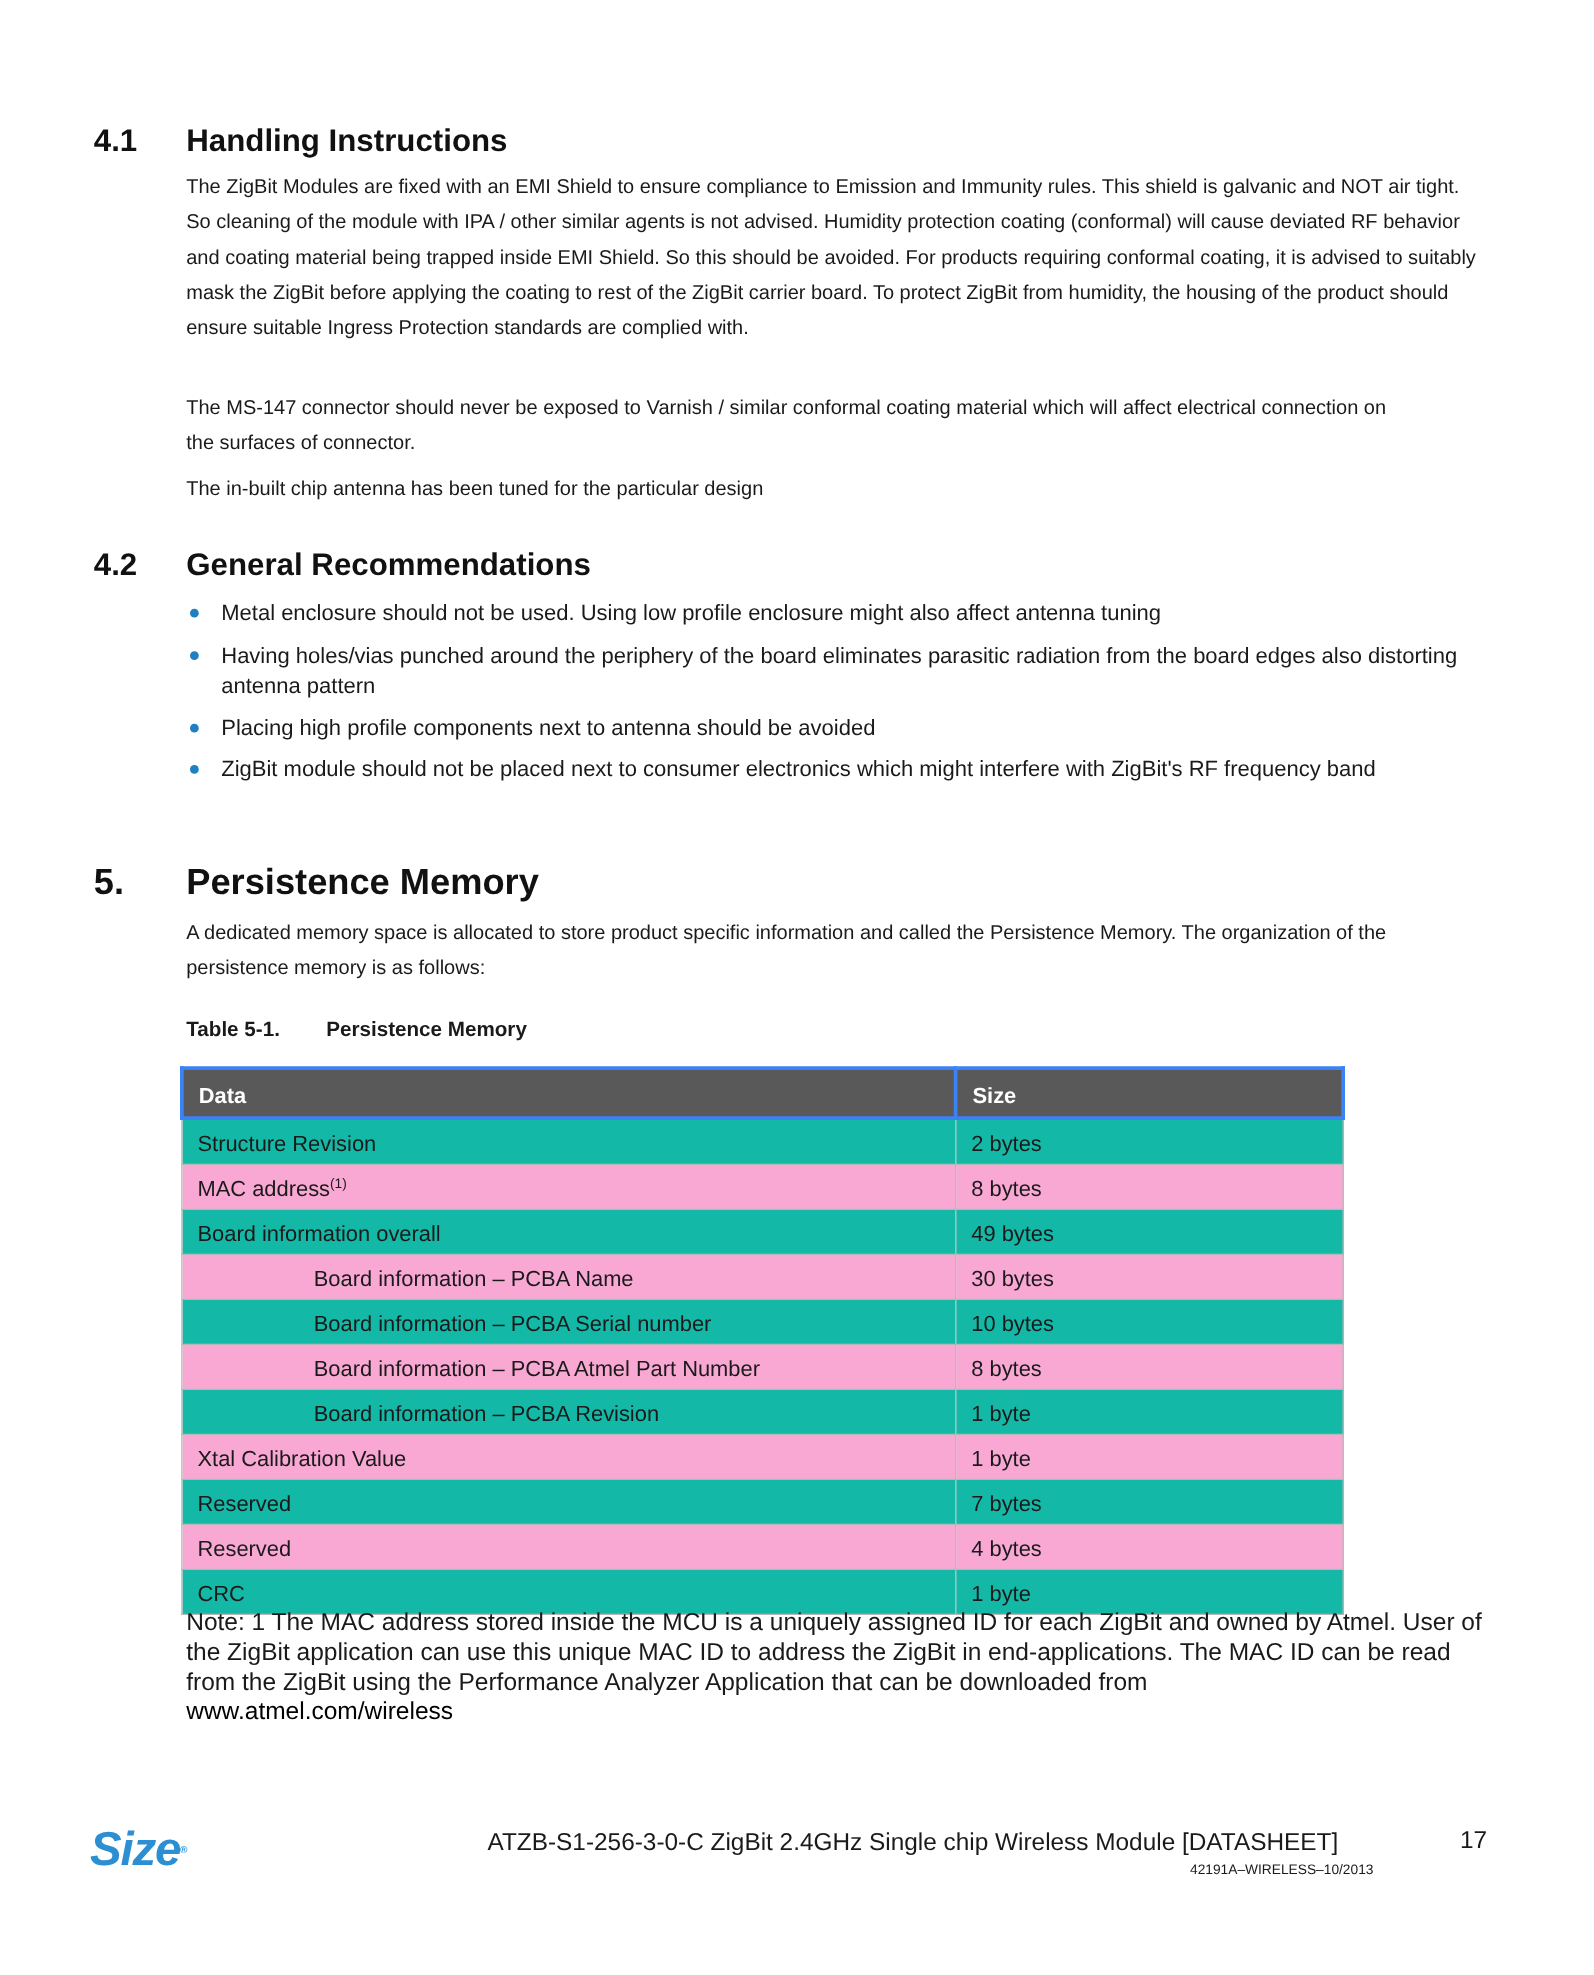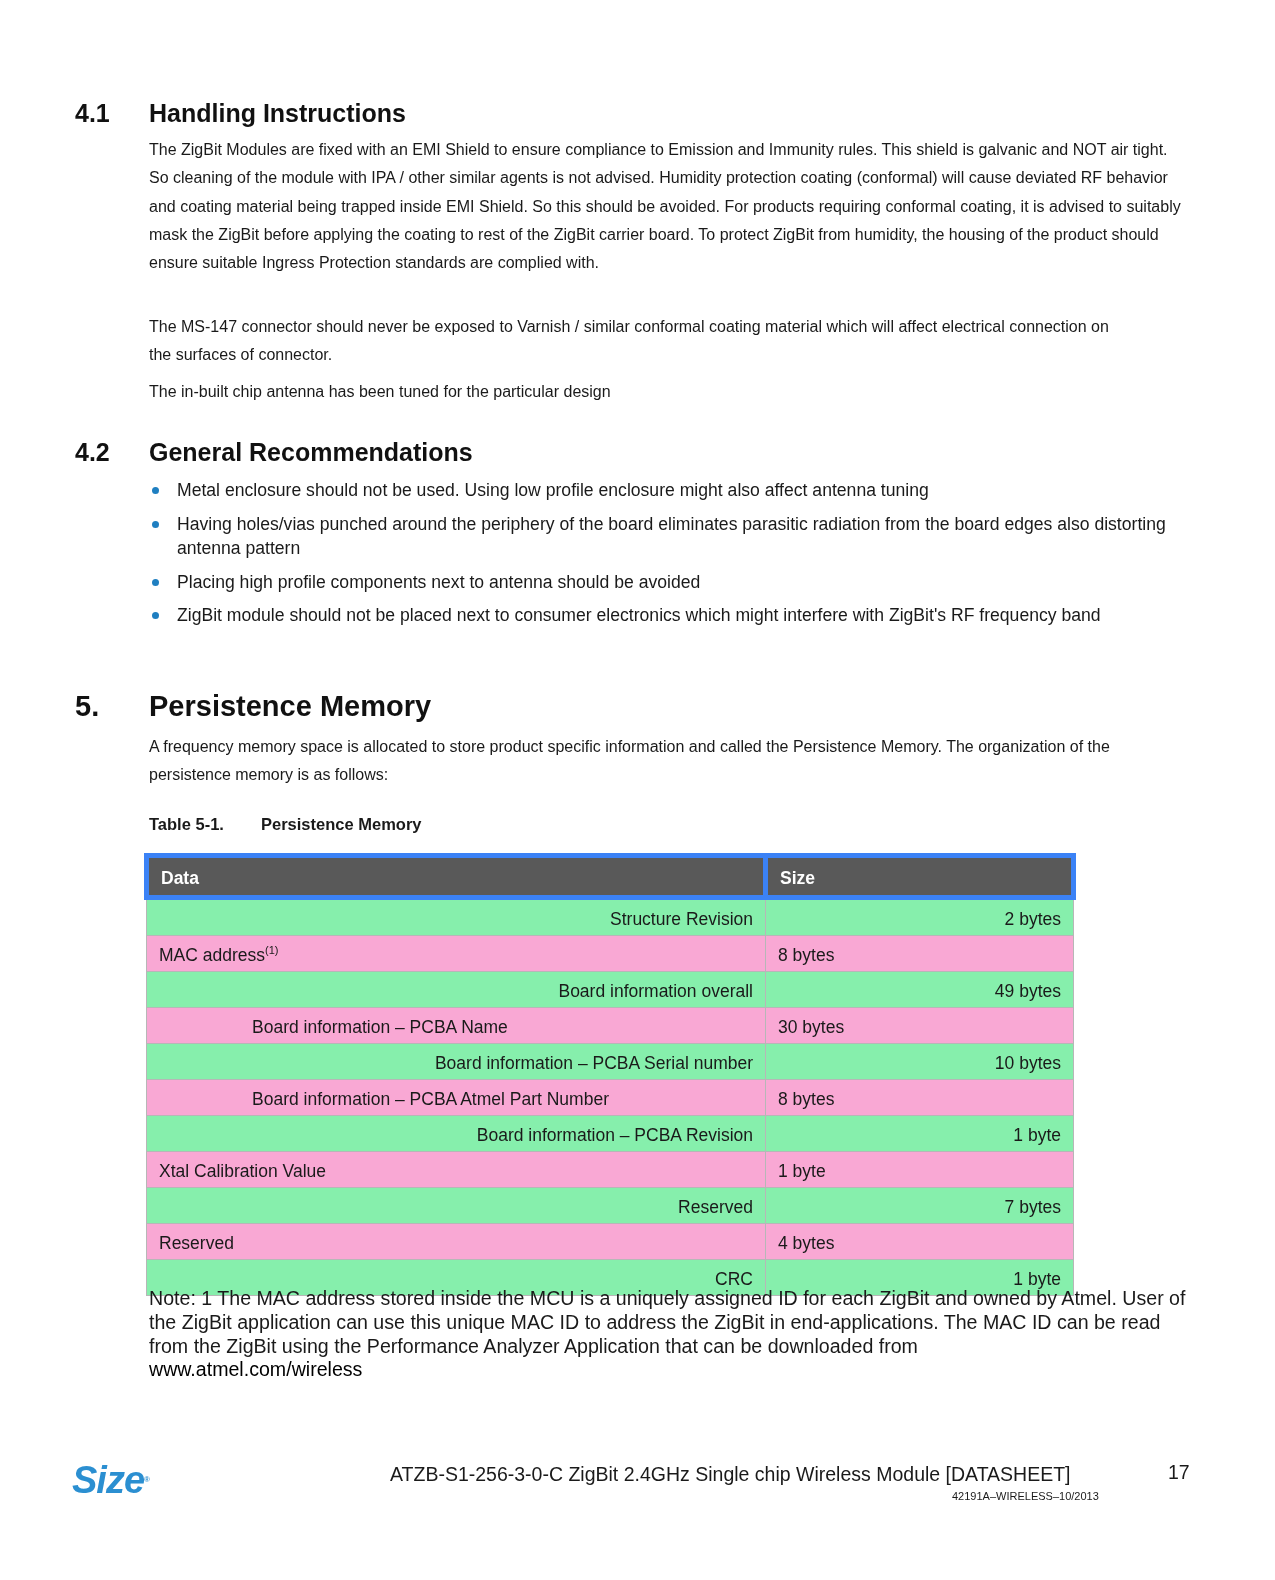--- a/index.html
+++ b/index.html
@@ -30,26 +30,26 @@
     .caption {
       position: absolute; left: 149px; top: 815px; font-size: 16.5px; font-weight: bold; white-space: nowrap;
     }
     .caption .capnum { display: inline-block; width: 112px; }
     table.pm {
       position: absolute; left: 144px; top: 853px; width: 932px;
       border-collapse: collapse; font-size: 17.5px;
     }
     table.pm th {
       background: #595959; color: #ffffff; text-align: left; font-weight: bold;
-      height: 33px; padding: 4px 12px 0 12px; border: 5px solid #3b82f6; font-size: 17.5px;
+      height: 33px; padding: 4px 12px 0 12px; border: 3px solid #3b82f6; font-size: 17.5px;
     }
     table.pm td {
       height: 32px; padding: 3px 12px 0 12px; border: 1px solid #b7b7b7; vertical-align: middle;
     }
-    table.pm tr.light td { background: #86efac; text-align: right; }
+    table.pm tr.light td { background: #14b8a6; }
     table.pm tr.dark td { background: #f9a8d4; }
     table.pm td.c1 { width: 501px; }
     table.pm td.indent { padding-left: 105px; }
     sup { font-size: 11px; }
     .note {
       position: absolute; left: 149px; top: 1287px; width: 1050px;
       font-size: 19.6px; line-height: 23.8px; margin: 0;
     }
     .link { color: #000000; }
     .logo {
@@ -84,21 +84,21 @@
     <li style="margin-bottom:9px;"><span class="dot"></span><span>Metal enclosure should not be used. Using low profile enclosure might also affect antenna tuning</span></li>
     <li style="margin-bottom:9px; width:990px;"><span class="dot"></span><span>Having holes/vias punched around the periphery of the board eliminates parasitic radiation from the board edges also distorting antenna pattern</span></li>
     <li style="margin-bottom:9px;"><span class="dot"></span><span>Placing high profile components next to antenna should be avoided</span></li>
     <li style="width:1000px;"><span class="dot"></span><span>ZigBit module should not be placed next to consumer electronics which might interfere with ZigBit's RF frequency band</span></li>
   </ul>
 
   <div class="heading h1" style="top:689px;">
     <span class="num">5.</span>
     <span class="title">Persistence Memory</span>
   </div>
-  <p class="para" style="top:733px; width:1030px;">A frequency memory space is allocated to store product specific information and called the Persistence Memory. The organization of the persistence memory is as follows:</p>
+  <p class="para" style="top:733px; width:1030px;">A dedicated memory space is allocated to store product specific information and called the Persistence Memory. The organization of the persistence memory is as follows:</p>
 
   <div class="caption">
     <span class="capnum">Table 5-1.</span><span>Persistence Memory</span>
   </div>
 
   <table class="pm">
     <thead>
       <tr>
         <th>Data</th>
         <th>Size</th>

